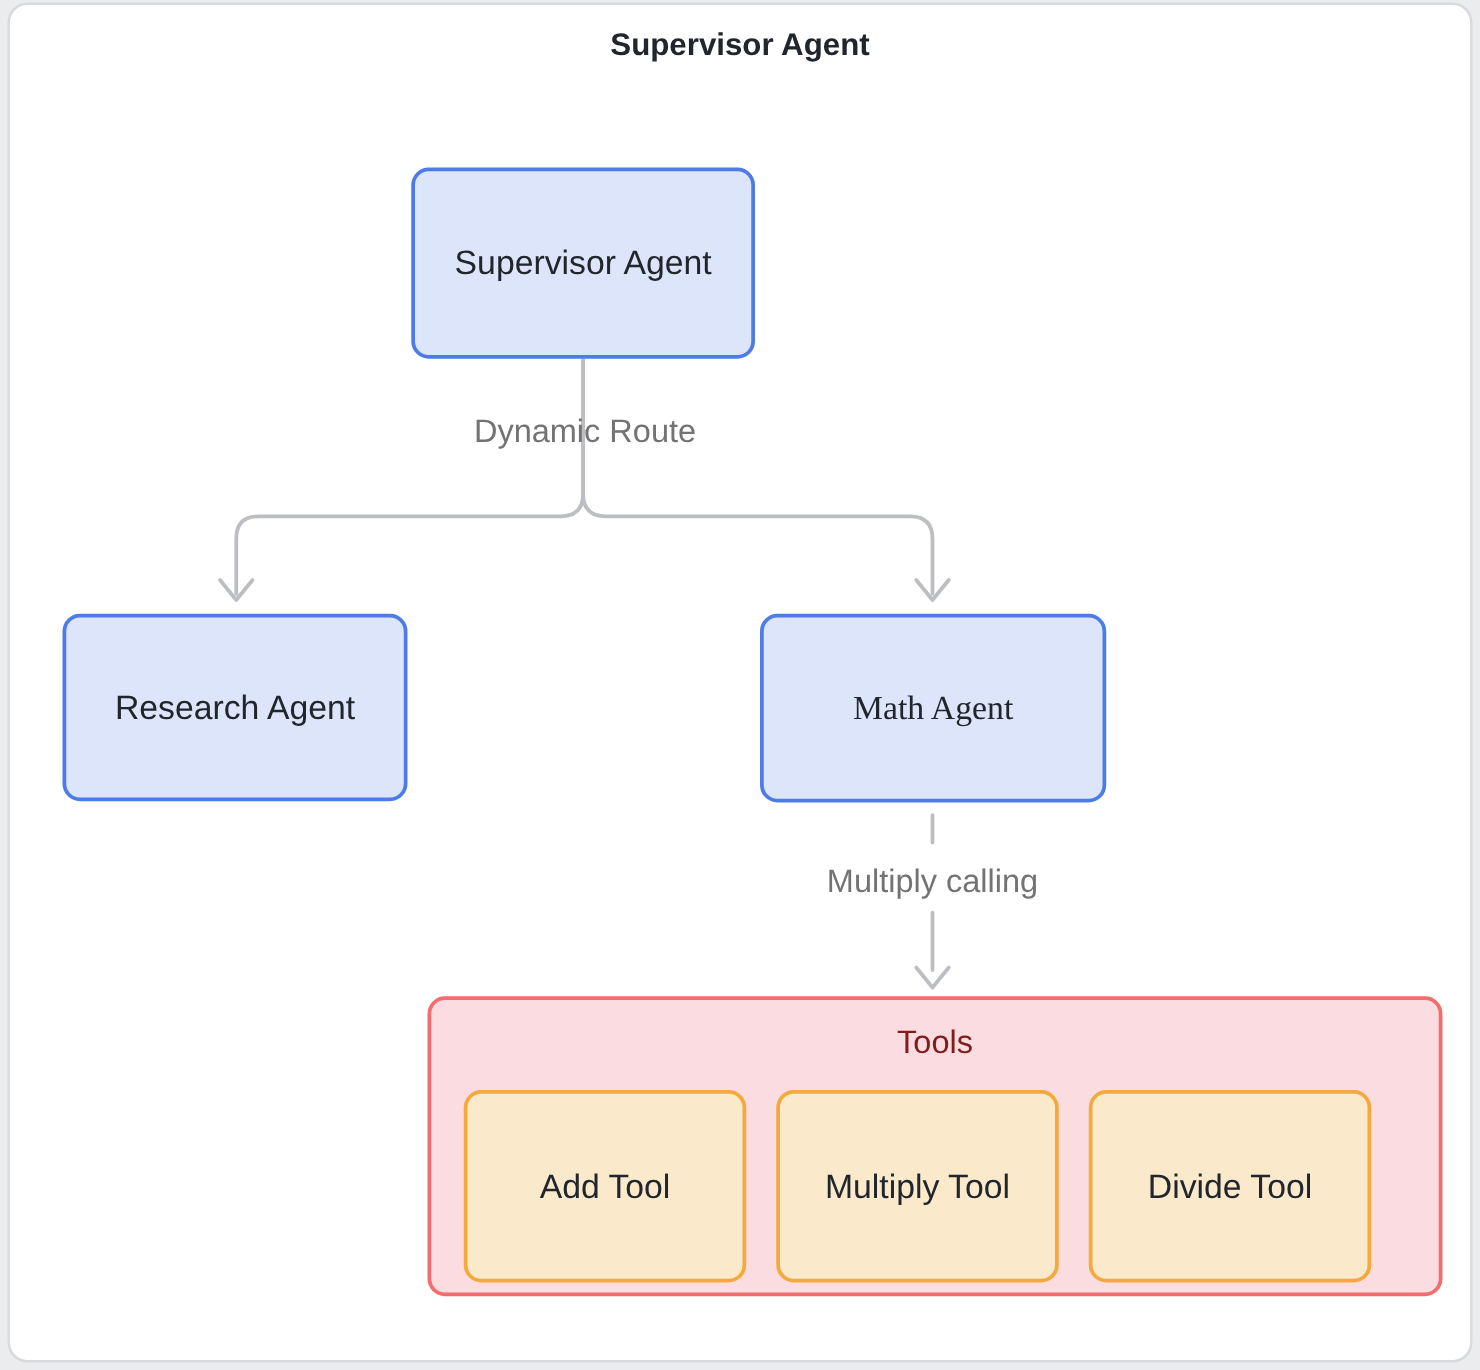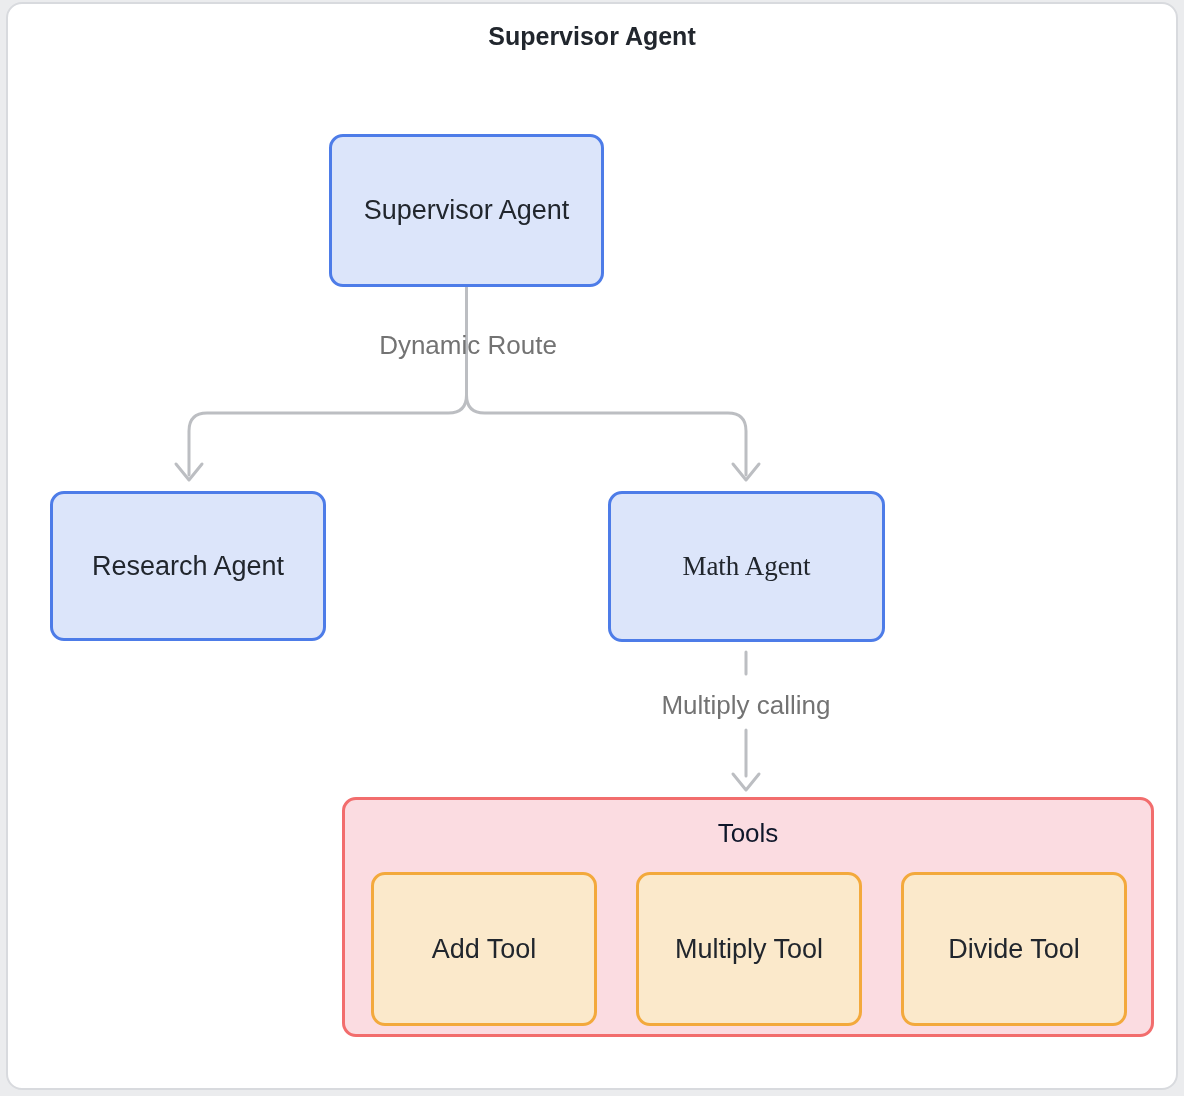--- a/index.html
+++ b/index.html
@@ -65,28 +65,28 @@
     background: #fbdce1;
     border: 3px solid #f26d6d;
     border-radius: 14px;
   }
   .tools-group-label {
     position: absolute;
     left: 0; right: 0;
     top: 18px;
     text-align: center;
     font-size: 26px;
-    color: #0f172a;
+    color: #7f1d1d;
   }
   .tools-row {
     position: absolute;
     left: 26px; top: 72px;
     width: 760px;
     display: flex;
-    gap: 39px;
+    gap: 24px;
     align-items: flex-end;
   }
   .tool-box {
     width: 226px; height: 154px;
     background: #fbe9cb;
     border: 3px solid #f3a93c;
     border-radius: 14px;
     display: flex;
     align-items: center;
     justify-content: center;

